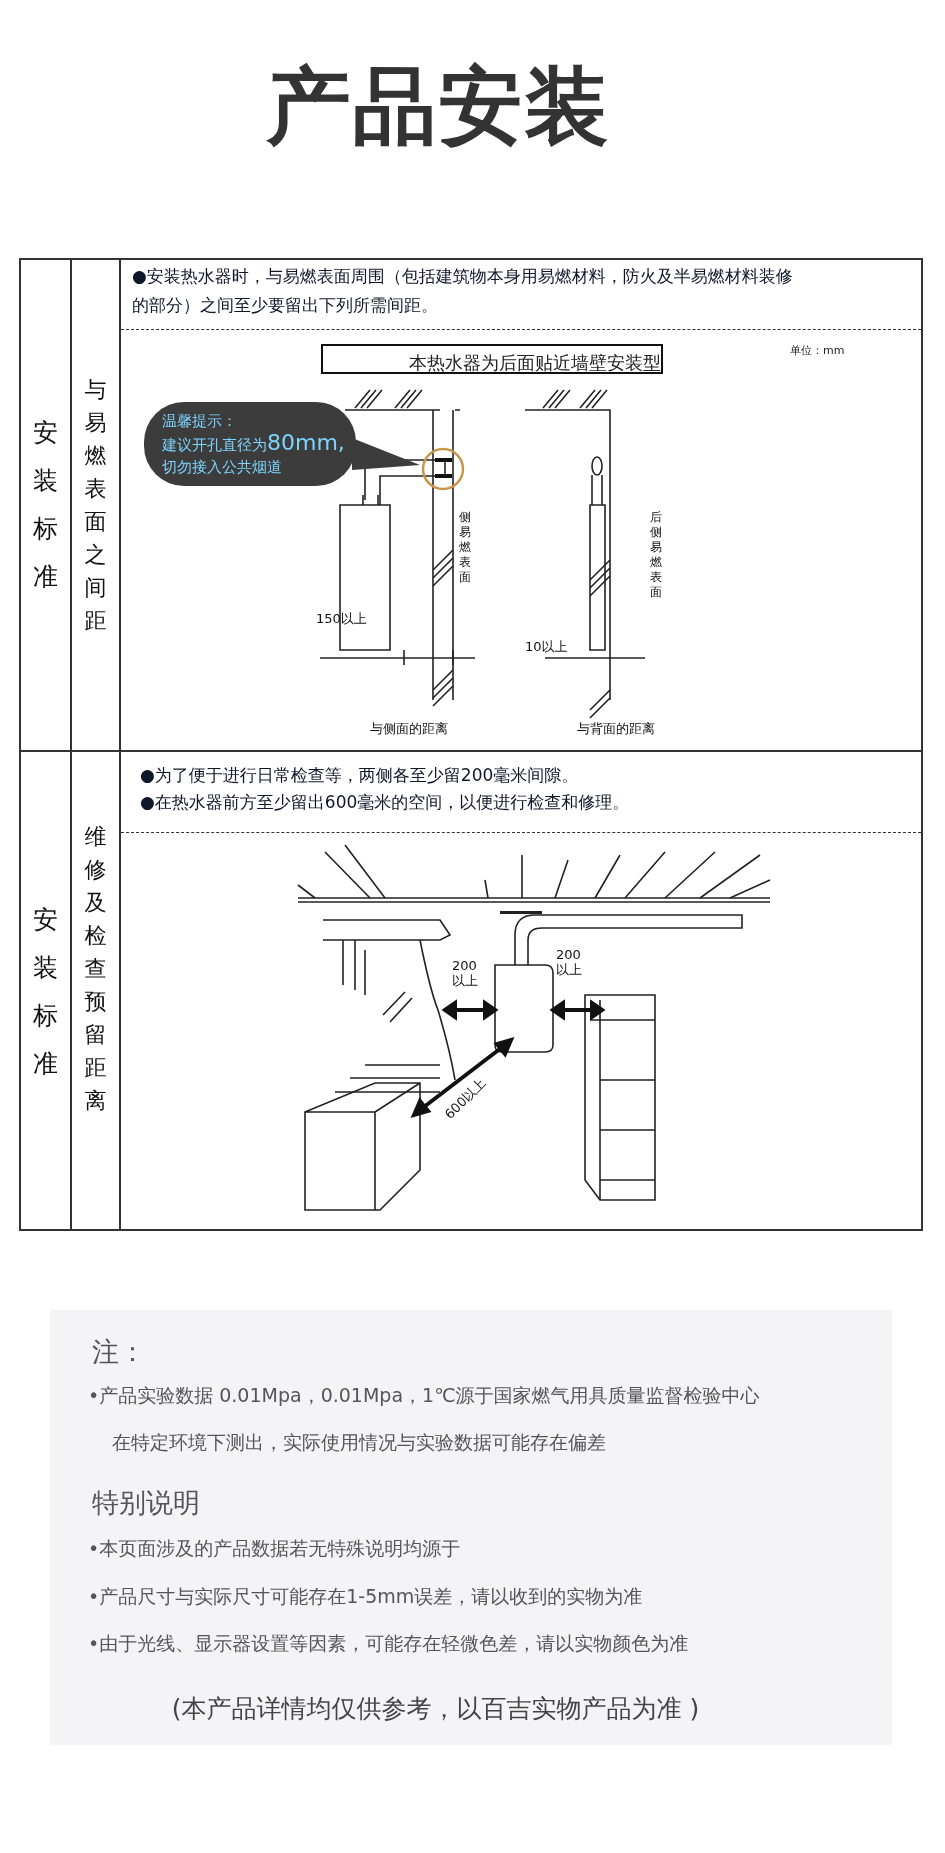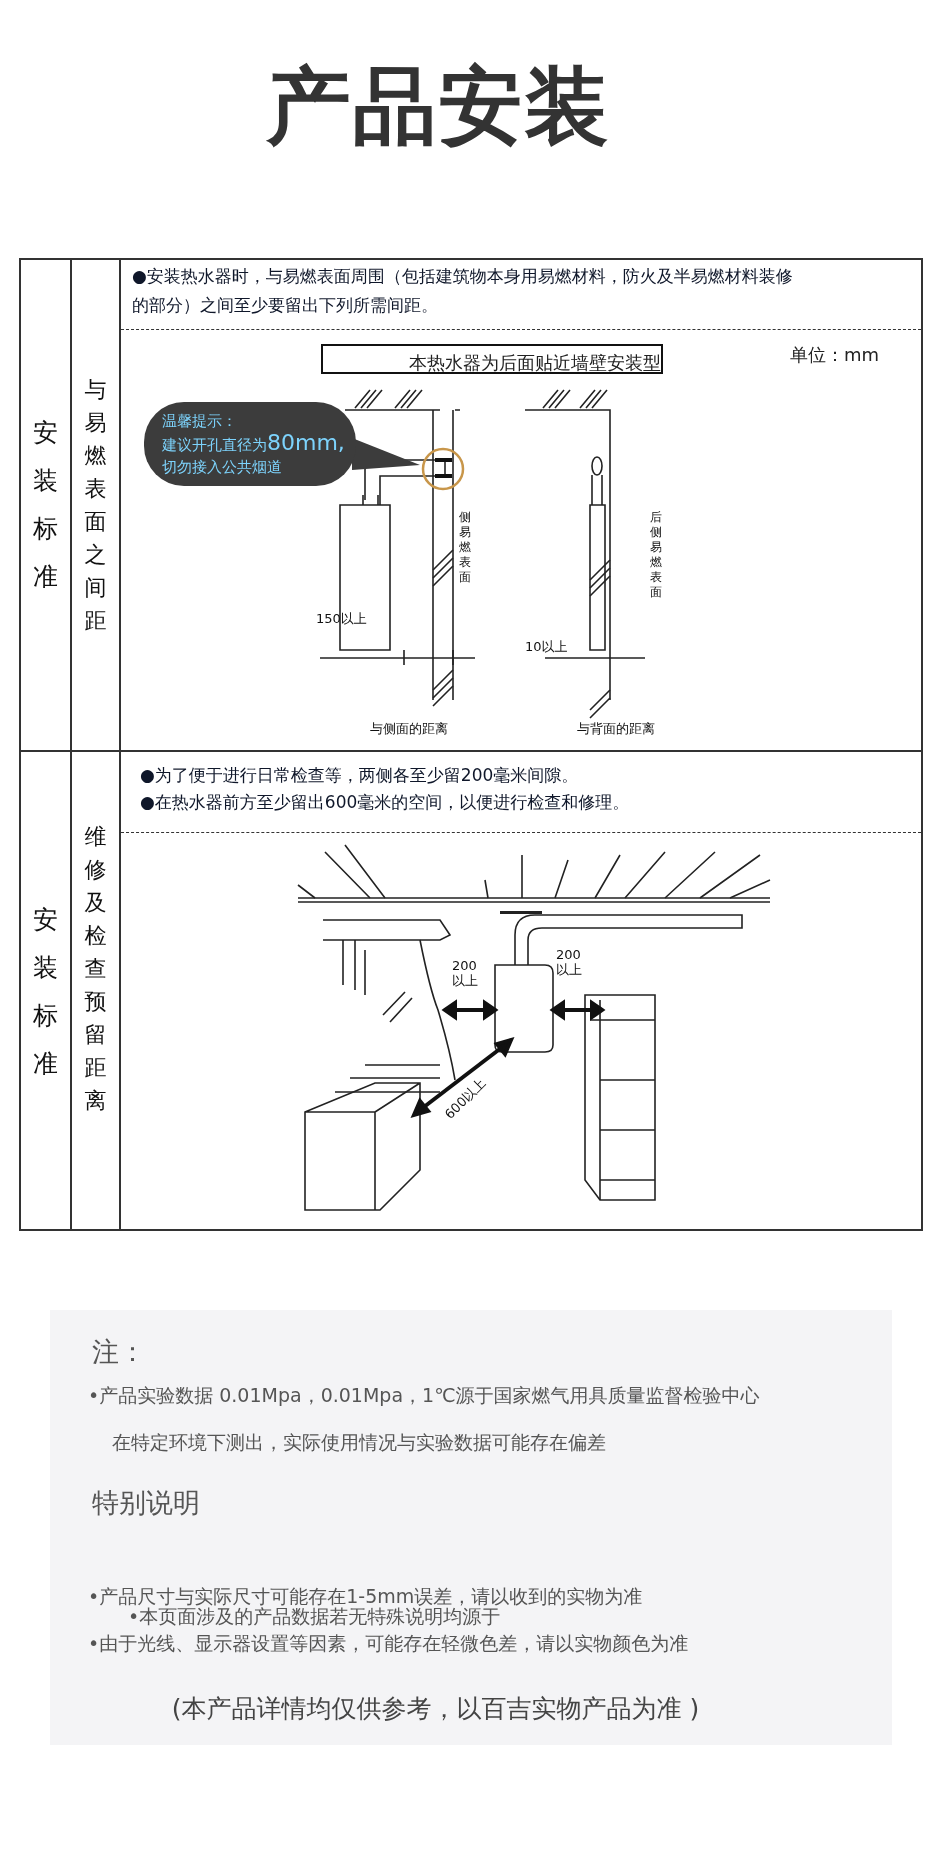--- a/index.html
+++ b/index.html
@@ -6,21 +6,21 @@
   body { width:945px; height:1853px; position:relative; overflow:hidden; font-family:"DejaVu Sans", sans-serif; color:#222; }
   .title { position:absolute; top:50px; left:0; width:877px; text-align:center; font-size:84px; font-weight:bold; color:#333; letter-spacing:2px; }
   .tbl { position:absolute; left:19px; top:258px; width:904px; height:973px; border:2px solid #333; box-sizing:border-box; }
   .vline { position:absolute; top:0; bottom:0; border-left:2px solid #333; }
   .hline { position:absolute; left:0; right:0; border-top:2px solid #333; }
   .dash { position:absolute; border-top:1.5px dashed #333; }
   .col1 { position:absolute; left:0; width:49px; display:flex; flex-direction:column; align-items:center; justify-content:center; font-size:25px; line-height:48px; color:#111; }
   .col2 { position:absolute; left:51px; width:47px; display:flex; flex-direction:column; align-items:center; justify-content:center; font-size:22px; line-height:33px; color:#111; }
   .note { position:absolute; font-size:17px; line-height:28px; color:#0f172a; }
   .boxlabel { position:absolute; left:321px; top:344px; width:342px; height:30px; border:2.5px solid #111; box-sizing:border-box; text-align:right; line-height:33px; font-size:18px; background:#fff; }
-  .unit { position:absolute; left:790px; top:343px; font-size:18px;text-align:center; }
+  .unit { position:absolute; left:790px; top:343px; font-size:11px;text-align:center; }
   .bubble { position:absolute; left:144px; top:402px; width:212px; height:84px; background:#3c3c3c; color:#7dd3fc; border-radius:40px; box-sizing:border-box; padding:8px 0 0 18px; font-size:15px; line-height:22px; }
   .bubble .big { font-size:22px; }
   .small { position:absolute; font-size:13px; color:#111; }
   .vt { position:absolute; font-size:12px; line-height:15px; width:14px; text-align:center; color:#111; }
   svg { position:absolute; left:0; top:0; }
   .gray { position:absolute; left:50px; top:1310px; width:842px; height:435px; background:#f4f4f6; }
   .g-h1 { position:absolute; left:92px; font-size:27px; color:#555; }
   .g-p { position:absolute; left:88px; font-size:19px; color:#555; }
   .g-final { position:absolute; left:0; width:871px; text-align:center; top:1692px; font-size:25px; color:#444; }
 </style>
@@ -186,16 +186,16 @@
   <div>200</div>
   <div>以上</div>
 </div>
 <div class="small" style="left:440px; top:1090px; transform:rotate(-45deg);">600以上</div>
 
 <div class="gray"></div>
 <div class="g-h1" style="top:1334px;">注：</div>
 <div class="g-p" style="top:1383px;">•产品实验数据 0.01Mpa，0.01Mpa，1℃源于国家燃气用具质量监督检验中心</div>
 <div class="g-p" style="top:1430px; left:112px;text-align:center;">在特定环境下测出，实际使用情况与实验数据可能存在偏差</div>
 <div class="g-h1" style="top:1485px;">特别说明</div>
-<div class="g-p" style="top:1604px;margin-left:40px;">•本页面涉及的产品数据若无特殊说明均源于</div>
+<div class="g-p" style="top:1536px;">•本页面涉及的产品数据若无特殊说明均源于</div>
 <div class="g-p" style="top:1584px;">•产品尺寸与实际尺寸可能存在1-5mm误差，请以收到的实物为准</div>
 <div class="g-p" style="top:1631px;">•由于光线、显示器设置等因素，可能存在轻微色差，请以实物颜色为准</div>
 <div class="g-final">(本产品详情均仅供参考，以百吉实物产品为准 )</div>
 
 </body></html>

